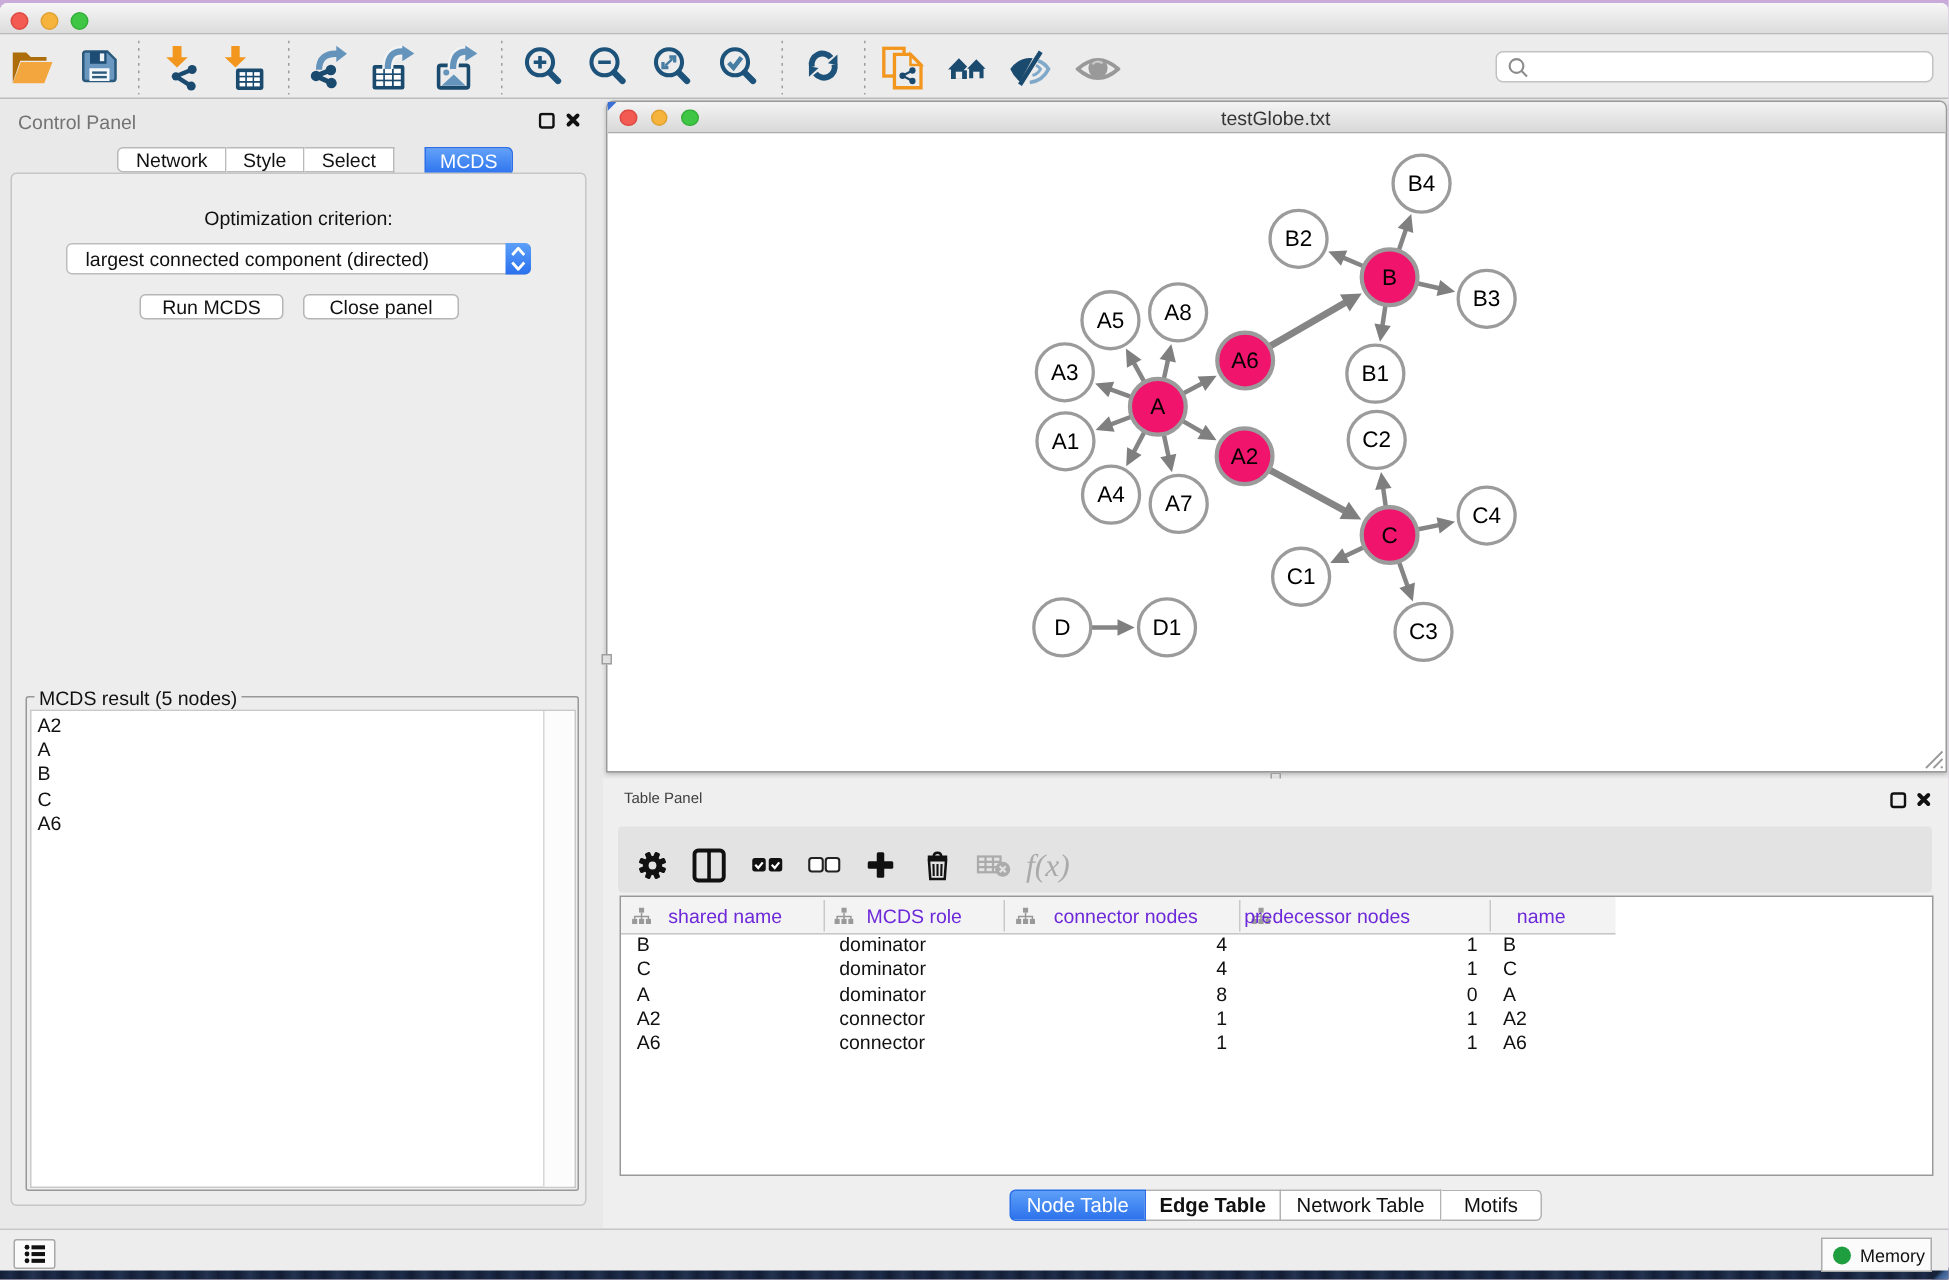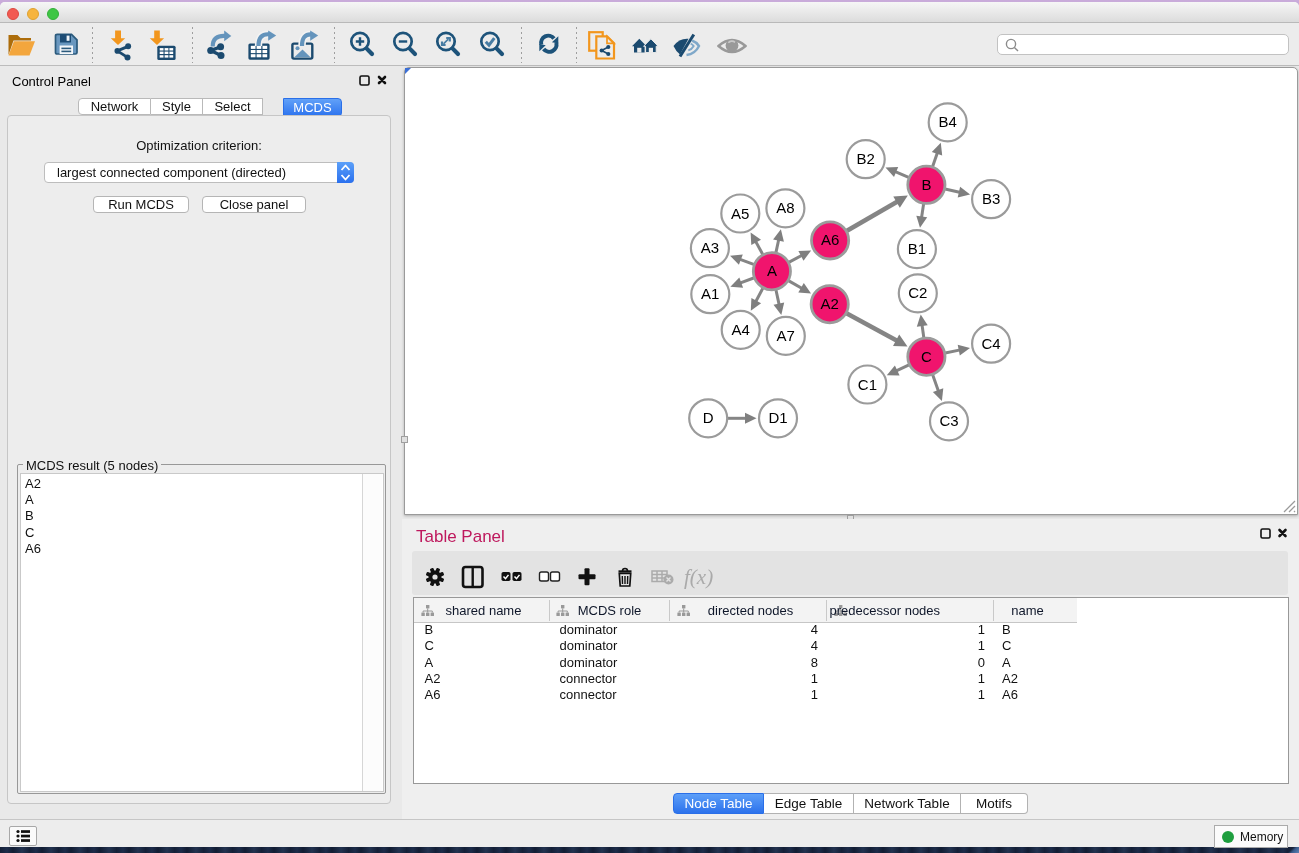--- a/index.html
+++ b/index.html
@@ -17,41 +17,41 @@
 .tl { width:12px; height:12px; border-radius:50%; top:5.7px; }
 #title-text { width:100%; text-align:center; top:3px; font-size:13px; color:#3f3f3f; }
 
 #toolbar { left:0; top:22px; width:1299px; height:42px; background:#ececec; border-bottom:1px solid #bcbcbc; }
 .tsep { top:3px; height:36px; width:1px;
   background-image:linear-gradient(#9e9e9e 2px, transparent 2px); background-size:1px 5px; }
 #searchbox { left:997px; top:10px; width:292px; height:21px; background:#fff;
   border:1px solid #c2c2c2; border-radius:5px; }
 
 #leftpanel { left:0; top:64px; width:402px; height:753px; background:#e9e9e9; }
-#cp-title { left:12px; top:8px; font-size:13px; color:#000000; }
+#cp-title { left:12px; top:8px; font-size:13px; color:#737373; }
 .cptab { top:32px; height:17px; font-size:13px; color:#111; text-align:center;
   background:#fff; border:1px solid #b9b9b9; line-height:16px; }
 #tabbox { left:7px; top:49px; width:384px; height:689px; background:#ededed;
   border:1px solid #c6c6c6; border-radius:4px; }
 .btnw { background:#fff; border:1px solid #b5b5b5; border-radius:4px;
   font-size:13px; color:#111; text-align:center; }
 
 #desktop { left:402px; top:64px; width:897px; height:753px; background:#e9e9e9; }
 #netwin { left:1.5px; top:0.5px; width:894px; height:448.5px; background:#fff;
   border:1px solid #9a9a9a; border-radius:5px 5px 0 0;
   box-shadow:0 1px 3px rgba(0,0,0,0.25); }
 #nettitle { left:0; top:0; width:100%; height:21px; border-radius:4px 4px 0 0;
   background:linear-gradient(#f4f4f4,#d8d8d8); border-bottom:1px solid #ababab; }
 
 #tablepanel { left:402px; top:517px; width:897px; height:300px; background:#efefef; }
 #tp-strip { left:10px; top:32px; width:876px; height:44px; background:#e3e3e3; border-radius:3px; }
 #tp-tablebox { left:10.5px; top:77.5px; width:876px; height:187px; background:#fff; border:1px solid #989898; }
 #tp-header { left:0px; top:0px; width:663px; height:25px; background:#f3f3f3; border-bottom:1px solid #c6c6c6; }
 .hsep { top:2px; width:1px; height:21px; background:#c9c9c9; }
-.hlabel { top:5px; font-size:13px; color:#0f172a; }
+.hlabel { top:5px; font-size:13px; color:#6d28d9; }
 .rowtext { font-size:13px; color:#111; }
 .tabbtn { top:0; height:21px; font-size:13.5px; color:#111; background:#fff;
   border:1px solid #b2b2b2; text-align:center; line-height:20px; }
 
 #statusbar { left:0; top:817px; width:1299px; height:28px; background:#ededed; border-top:1px solid #c6c6c6; }
 </style>
 </head>
 <body>
 <div class="abs" id="wallpaper-bottom"></div>
 <div class="abs" id="wp-corner"></div>
@@ -233,20 +233,26 @@
         <div class="abs" style="left:2px;top:8px;width:364px;height:319px;background:#fff;border:1px solid #c9c9c9;">
           <div style="padding:2px 0 0 4px;font-size:13px;line-height:16.2px;color:#111;">A2<br>A<br>B<br>C<br>A6</div>
           <div class="abs" style="right:1px;top:0;width:20px;height:100%;background:#fcfcfc;border-left:1px solid #d6d6d6;"></div>
         </div>
       </div>
     </div>
   </div>
 
   <div class="abs" id="desktop">
     <div class="abs" id="netwin">
+      <div class="abs" id="nettitle">
+        <div class="abs" style="left:8.5px;top:5px;width:11.5px;height:11.5px;border-radius:50%;background:#f25a52;border:0.5px solid #dc4a42;"></div>
+        <div class="abs" style="left:29px;top:5px;width:11.5px;height:11.5px;border-radius:50%;background:#f6b43d;border:0.5px solid #dfa131;"></div>
+        <div class="abs" style="left:49.5px;top:5px;width:11.5px;height:11.5px;border-radius:50%;background:#3fc645;border:0.5px solid #34b03a;"></div>
+        <div class="abs" style="width:100%;text-align:center;top:3px;font-size:13px;color:#343434;">testGlobe.txt</div>
+      </div>
       <svg class="abs" width="16" height="16" style="right:1px;bottom:1px;">
         <path d="M15 4 L4 15 M15 9 L9 15 M15 14 L14 15" stroke="#9a9a9a" stroke-width="1.3" fill="none"></path>
       </svg>
       <svg class="abs" width="8" height="8" style="left:0px;top:0px;">
           <path d="M0 0 L6 0 L0 6 Z" fill="#3b6fd6"></path>
         </svg>
     </div>
     <svg width="894" height="428" viewBox="0 0 894 428" style="position:absolute;left:2px;top:22px">
         <line x1="359.3" y1="167.4" x2="350.8" y2="151.9" stroke="#858585" stroke-width="3.0"></line>
         <polygon points="346.6,144.4 357.0,151.8 347.3,157.1" fill="#7f7f7f"></polygon>
@@ -328,21 +334,21 @@
         <text x="304.2" y="335.3" text-anchor="middle" font-size="15" fill="#000" font-family="Liberation Sans, sans-serif">D</text>
         <circle cx="374.0" cy="330.3" r="19.0" fill="#ffffff" stroke="#9b9b9b" stroke-width="2.2"></circle>
         <text x="374.0" y="335.3" text-anchor="middle" font-size="15" fill="#000" font-family="Liberation Sans, sans-serif">D1</text>
       </svg>
 
     <div class="abs" style="left:-1px;top:370px;width:7px;height:7px;background:#e0e0e0;border:1px solid #9f9f9f;"></div>
     <div class="abs" style="left:445px;top:449px;width:7px;height:7px;background:#e0e0e0;border:1px solid #9f9f9f;"></div>
   </div>
 
   <div class="abs" id="tablepanel">
-    <div class="abs" style="left:14px;top:8px;font-size:17px;color:#be185d;">Table Panel</div>
+    <div class="abs" style="left:14px;top:8px;font-size:10px;color:#404040;">Table Panel</div>
     <svg class="abs" width="36" height="12" style="left:858px;top:9px">
       <rect x="1" y="1" width="9" height="9" fill="none" stroke="#111" stroke-width="1.6" rx="1.5"></rect>
       <path d="M19.5 2 L25.5 8 M25.5 2 L19.5 8" stroke="#111" stroke-width="2.6" stroke-linecap="round"></path>
     </svg>
     <div class="abs" id="tp-strip">
       <svg width="876" height="46" viewBox="0 0 876 46" style="position:absolute;left:0;top:0">
           <g transform="translate(23,26) rotate(22.5)">
             <rect x="-1.9" y="-9.3" width="3.8" height="5" rx="1" fill="#111"></rect>
           </g>
           <g transform="translate(23,26) rotate(67.5)">
@@ -441,21 +447,21 @@
               <rect x="0.4" y="7.6" width="3.4" height="3.4"></rect>
               <rect x="5" y="7.6" width="3.4" height="3.4"></rect>
               <rect x="9.6" y="7.6" width="3.4" height="3.4"></rect>
             </g>
 <g stroke="#999" stroke-width="1" fill="none">
               <path d="M6.7 3.4 V6 M2.1 7.6 V6 H11.3 V7.6 M6.7 6 V7.6"></path>
             </g>
           </svg>
           <div class="abs hlabel" style="left:-10px;width:160px;text-align:center;">shared name</div>
           <div class="abs hlabel" style="left:116px;width:160px;text-align:center;">MCDS role</div>
-          <div class="abs hlabel" style="left:257px;width:160px;text-align:center;">directed nodes</div>
+          <div class="abs hlabel" style="left:257px;width:160px;text-align:center;">connector nodes</div>
           <div class="abs hlabel" style="left:416px;width:160px;text-align:left;">predecessor nodes</div>
           <div class="abs hlabel" style="left:534px;width:160px;text-align:center;">name</div>
       </div>
       <div class="abs rowtext" style="left:11px;top:24.5px">B</div>
         <div class="abs rowtext" style="left:146px;top:24.5px">dominator</div>
         <div class="abs rowtext" style="left:304.5px;top:24.5px;width:100px;text-align:right">4</div>
         <div class="abs rowtext" style="left:471.5px;top:24.5px;width:100px;text-align:right">1</div>
         <div class="abs rowtext" style="left:588.5px;top:24.5px">B</div>
         <div class="abs rowtext" style="left:11px;top:40.8px">C</div>
         <div class="abs rowtext" style="left:146px;top:40.8px">dominator</div>
@@ -472,21 +478,21 @@
         <div class="abs rowtext" style="left:304.5px;top:73.4px;width:100px;text-align:right">1</div>
         <div class="abs rowtext" style="left:471.5px;top:73.4px;width:100px;text-align:right">1</div>
         <div class="abs rowtext" style="left:588.5px;top:73.4px">A2</div>
         <div class="abs rowtext" style="left:11px;top:89.7px">A6</div>
         <div class="abs rowtext" style="left:146px;top:89.7px">connector</div>
         <div class="abs rowtext" style="left:304.5px;top:89.7px;width:100px;text-align:right">1</div>
         <div class="abs rowtext" style="left:471.5px;top:89.7px;width:100px;text-align:right">1</div>
         <div class="abs rowtext" style="left:588.5px;top:89.7px">A6</div>
     </div>
     <div class="abs tabbtn" style="left:271px;top:274px;width:91px;border-radius:4px 0 0 4px;background:linear-gradient(#5d9ff8,#2c72ec);border-color:#2a6fe8;color:#fff;">Node Table</div>
-    <div class="abs tabbtn" style="left:362px;top:274px;width:90px;border-left:none;">Edge Table</div>
+    <div class="abs tabbtn" style="left:362px;top:274px;width:90px;border-left:none;font-weight:bold;">Edge Table</div>
     <div class="abs tabbtn" style="left:452px;top:274px;width:107px;border-left:none;">Network Table</div>
     <div class="abs tabbtn" style="left:559px;top:274px;width:67px;border-radius:0 4px 4px 0;border-left:none;">Motifs</div>
   </div>
 
   <div class="abs" id="statusbar">
     <div class="abs" style="left:9px;top:6px;width:28px;height:20px;background:#fafafa;border:1px solid #a8a8a8;border-radius:2px;">
       <svg width="26" height="18" style="position:absolute;left:0;top:0">
         <circle cx="8" cy="4.5" r="1.6" fill="#111"></circle>
           <circle cx="8" cy="9" r="1.6" fill="#111"></circle>
           <circle cx="8" cy="13.5" r="1.6" fill="#111"></circle>

